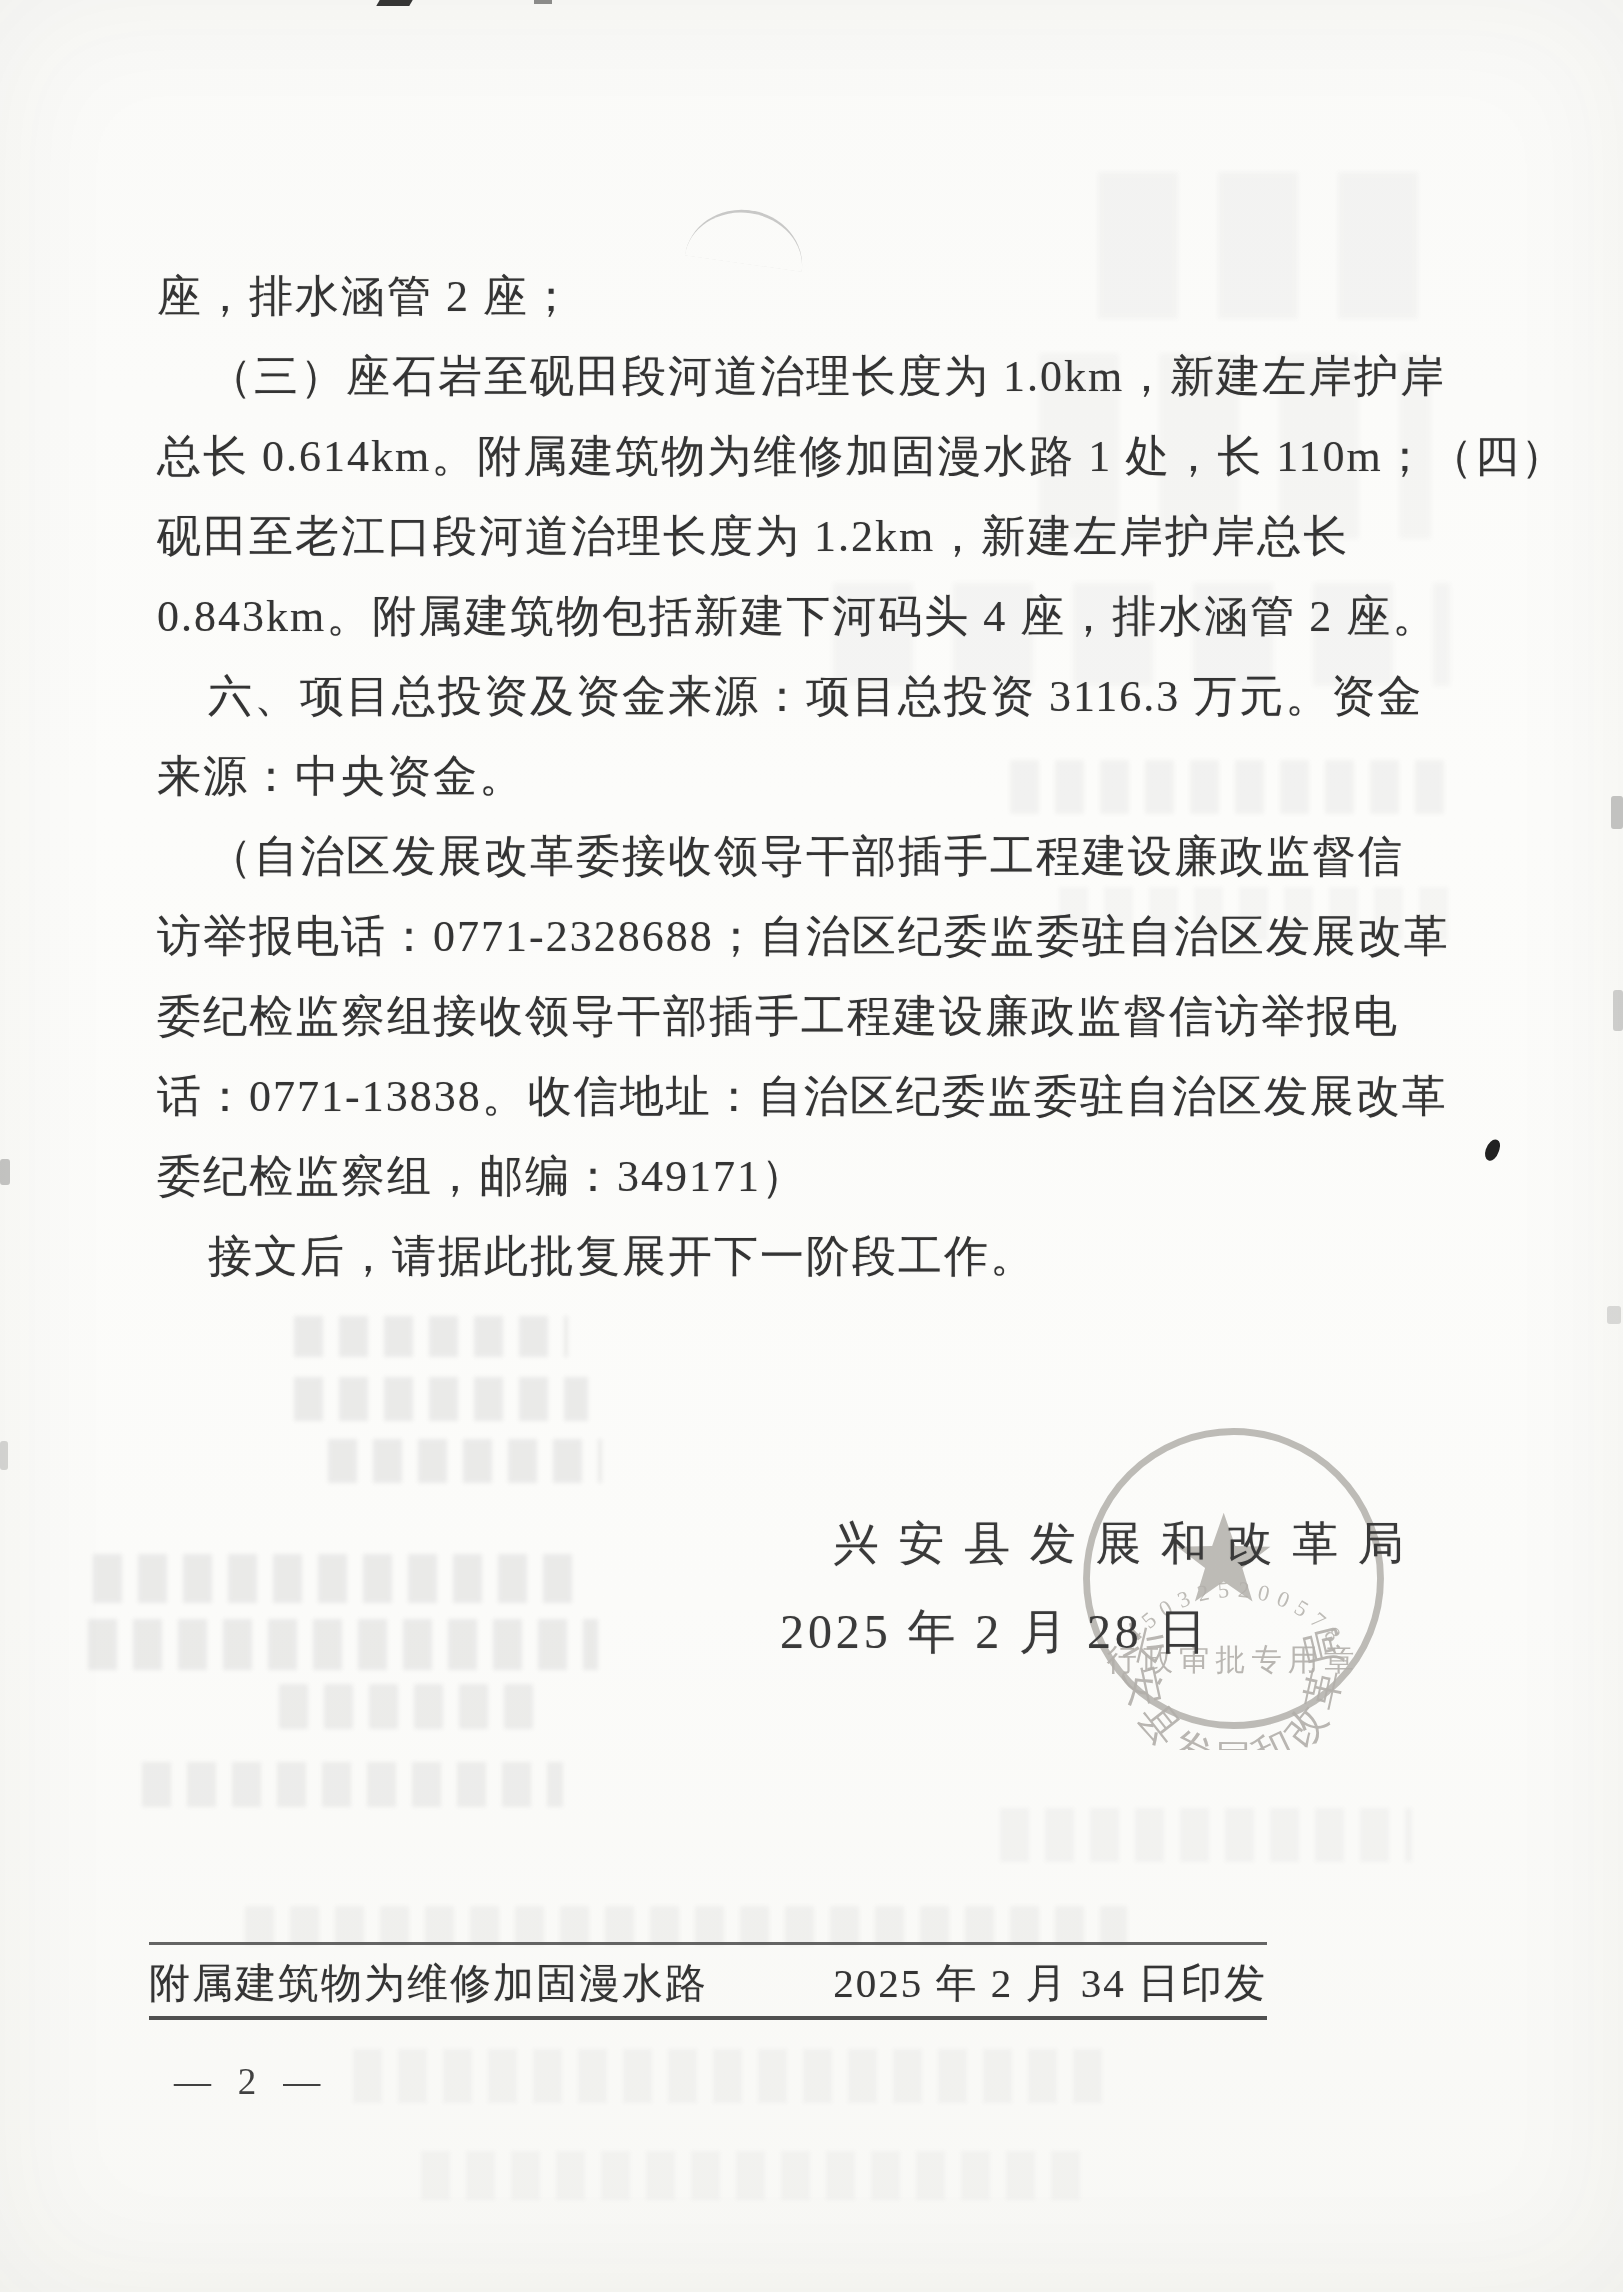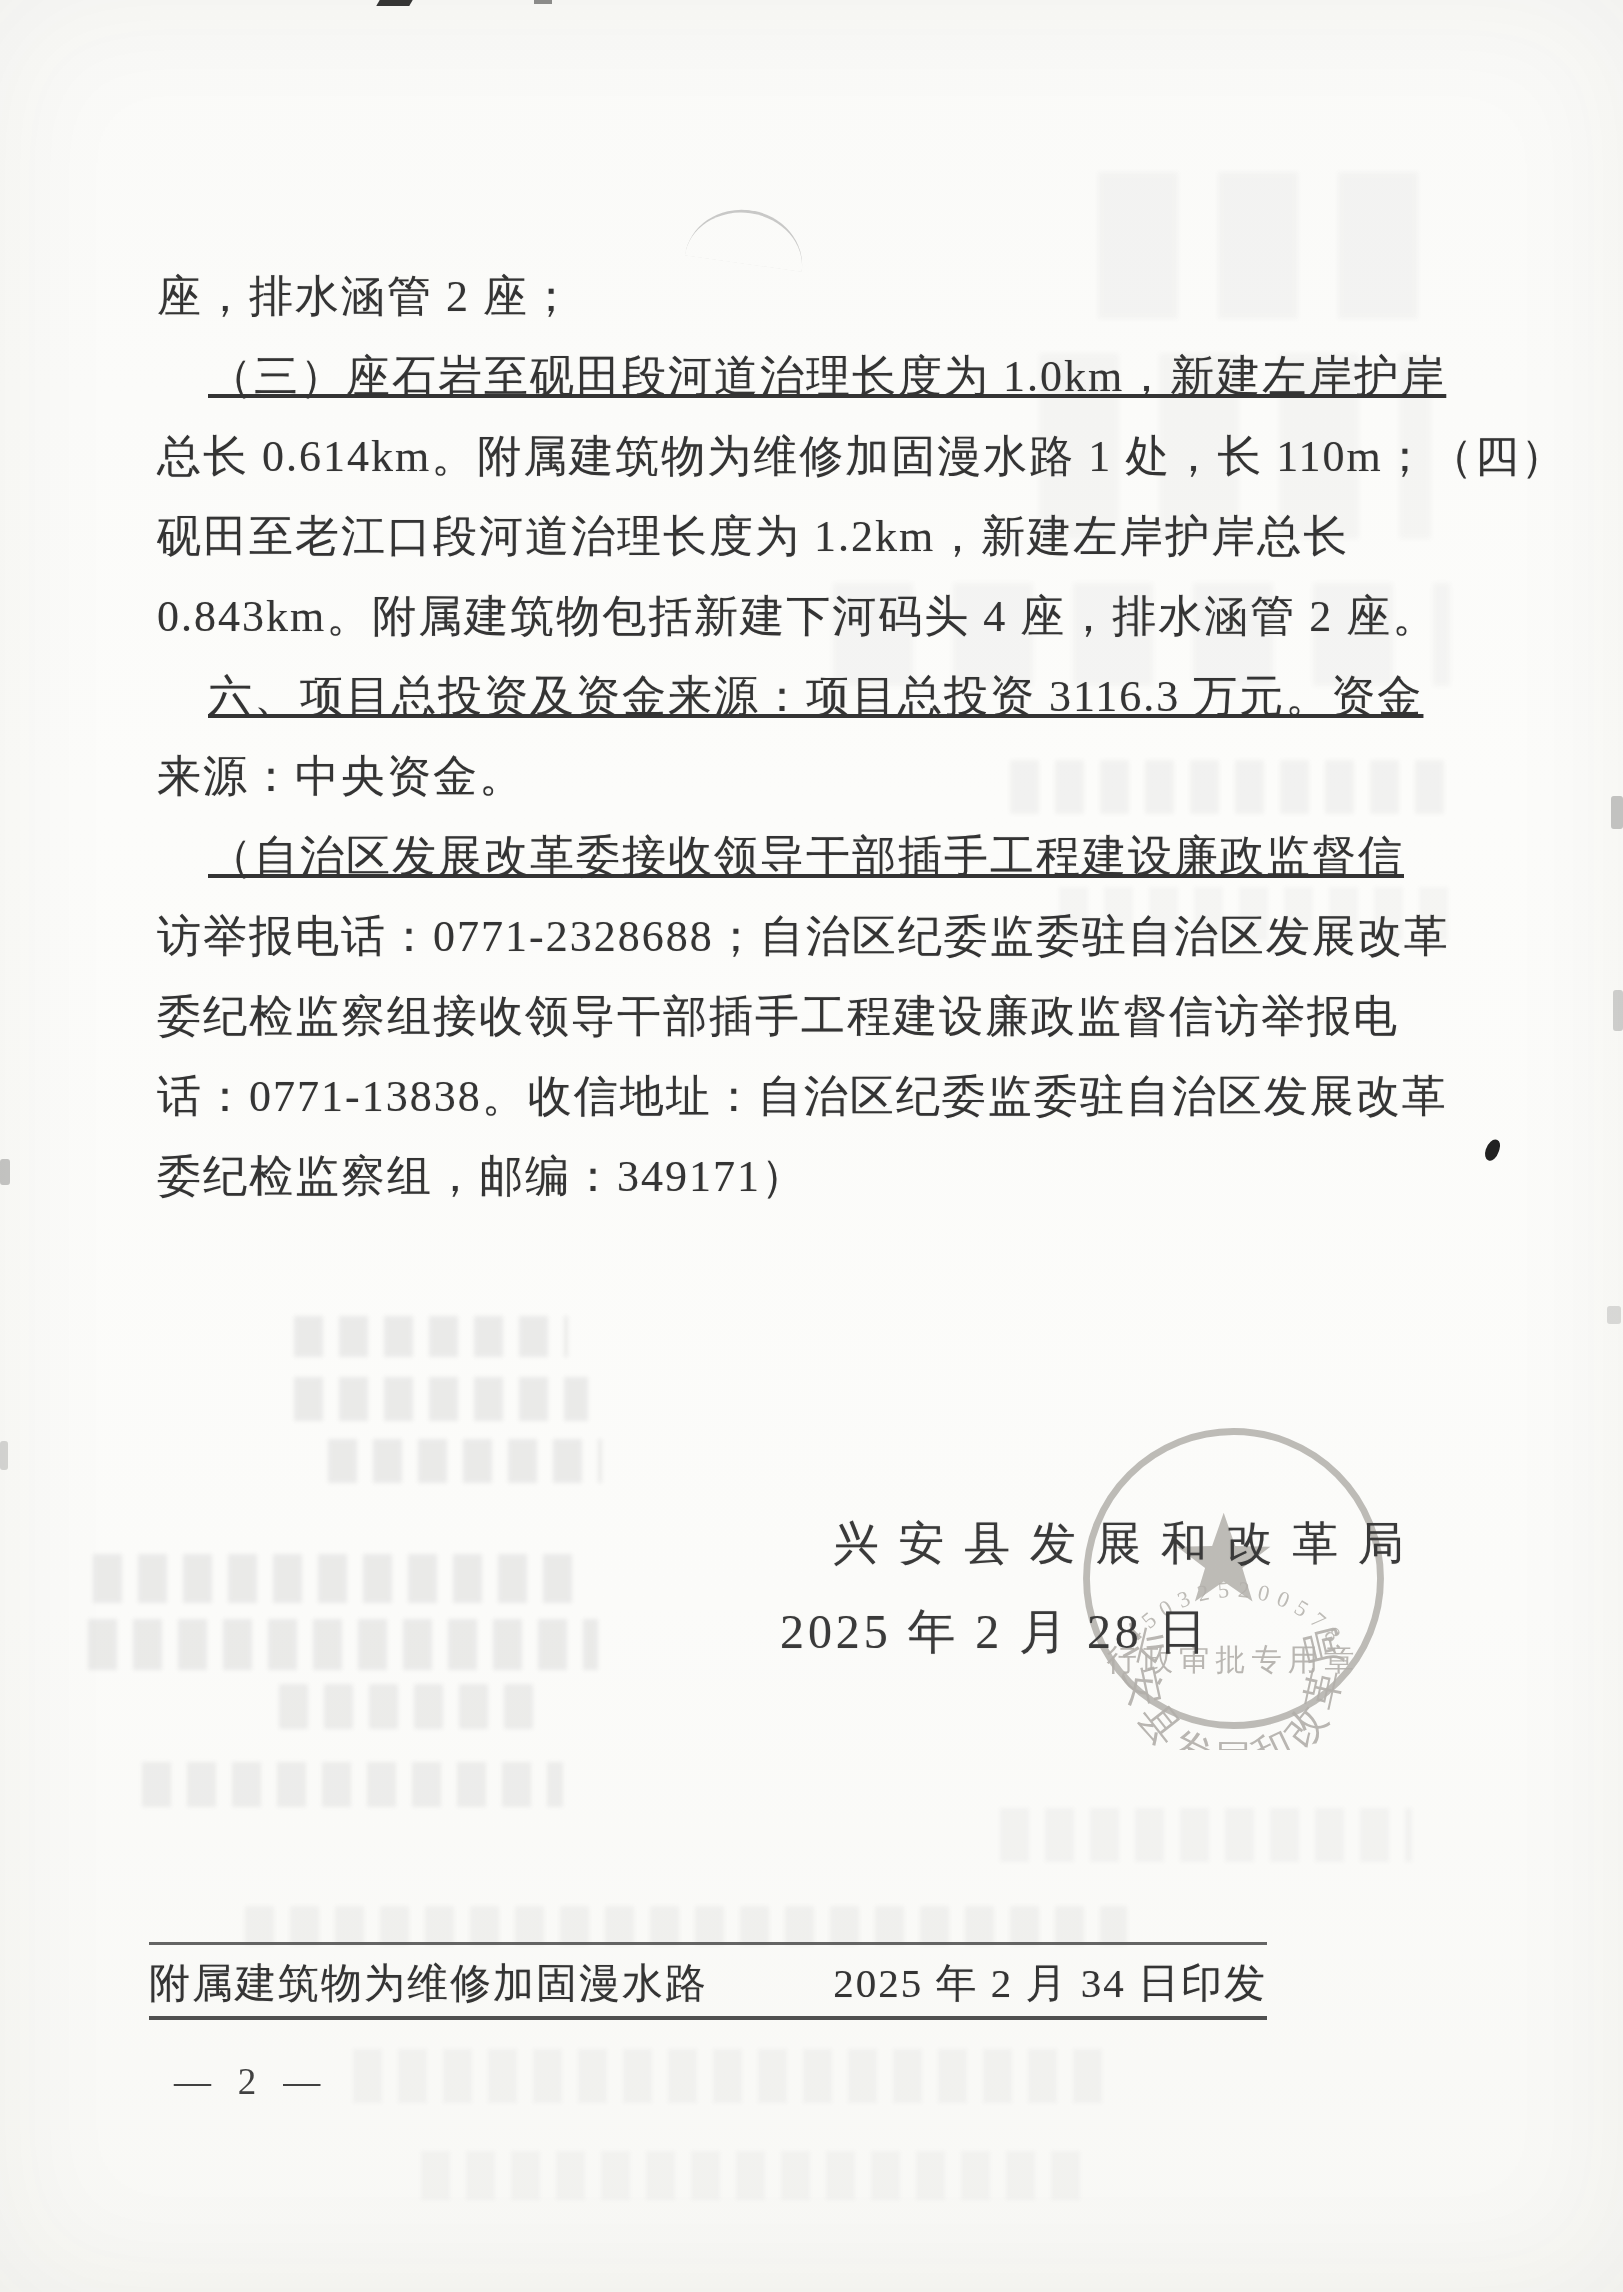--- a/index.html
+++ b/index.html
@@ -15,21 +15,21 @@
   .vignette{position:absolute;inset:0;box-shadow:inset 0 0 137px rgba(60,55,45,.05);pointer-events:none;}
 
   
   .body-text{position:absolute;left:157px;top:257px;width:1274px;}
   .line{
     height:80px;line-height:80px;
     font-size:44px;letter-spacing:2px;white-space:nowrap;
     color:#343434;
     text-shadow:0 0 1px rgba(70,70,70,.35);
   }
-  .line.indent{padding-left:51px;text-decoration:underline;}
+  .line.indent{padding-left:51px;}
 
   
   .sig-agency{
     position:absolute;left:833px;top:1513px;
     font-size:46px;letter-spacing:19.6px;white-space:nowrap;color:#3a3a3a;
     text-shadow:0 0 1px rgba(70,70,70,.35);z-index:5;
   }
   .sig-date{
     position:absolute;left:780px;top:1600px;
     font-size:48px;letter-spacing:3.9px;white-space:nowrap;color:#3a3a3a;
@@ -115,20 +115,21 @@
       <div class="line">总长 0.614km。附属建筑物为维修加固漫水路 1 处，长 110m；（四）</div>
       <div class="line">砚田至老江口段河道治理长度为 1.2km，新建左岸护岸总长</div>
       <div class="line">0.843km。附属建筑物包括新建下河码头 4 座，排水涵管 2 座。</div>
       <div class="line indent">六、项目总投资及资金来源：项目总投资 3116.3 万元。资金</div>
       <div class="line">来源：中央资金。</div>
       <div class="line indent">（自治区发展改革委接收领导干部插手工程建设廉政监督信</div>
       <div class="line">访举报电话：0771-2328688；自治区纪委监委驻自治区发展改革</div>
       <div class="line">委纪检监察组接收领导干部插手工程建设廉政监督信访举报电</div>
       <div class="line">话：0771-13838。收信地址：自治区纪委监委驻自治区发展改革</div>
       <div class="line">委纪检监察组，邮编：349171）</div>
+      <div class="line indent">接文后，请据此批复展开下一阶段工作。</div>
     </div>
 
   <svg class="stamp" viewBox="0 0 350 350">
     <defs>
       <path id="ringPath" d="M 77.1 220.6 A 108 108 0 1 0 272.9 220.6" fill="none"></path>
       <path id="codePath" d="M 71 248 A 127 127 0 0 1 279 248" fill="none"></path>
     </defs>
     <circle cx="175" cy="175" r="150" fill="none" stroke="#98948f" stroke-width="7" opacity=".85"></circle>
     <text font-size="41" fill="#98948f" letter-spacing="2" opacity=".9" style="font-family:&quot;Liberation Serif&quot;,&quot;DejaVu Serif&quot;,serif;">
       <textPath href="#ringPath" startOffset="0" textLength="433" lengthAdjust="spacing">兴安县发展和改革局</textPath>

